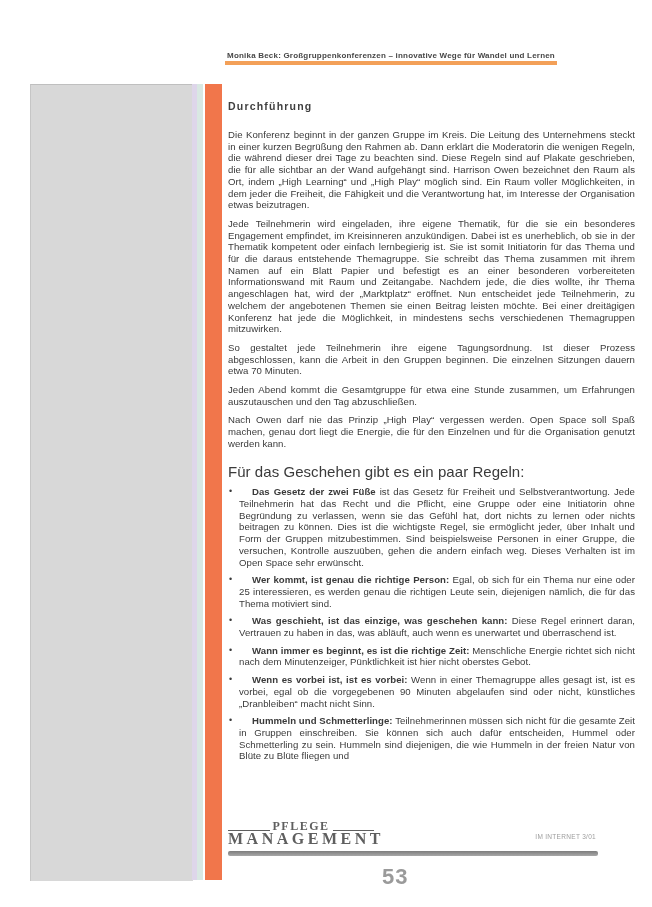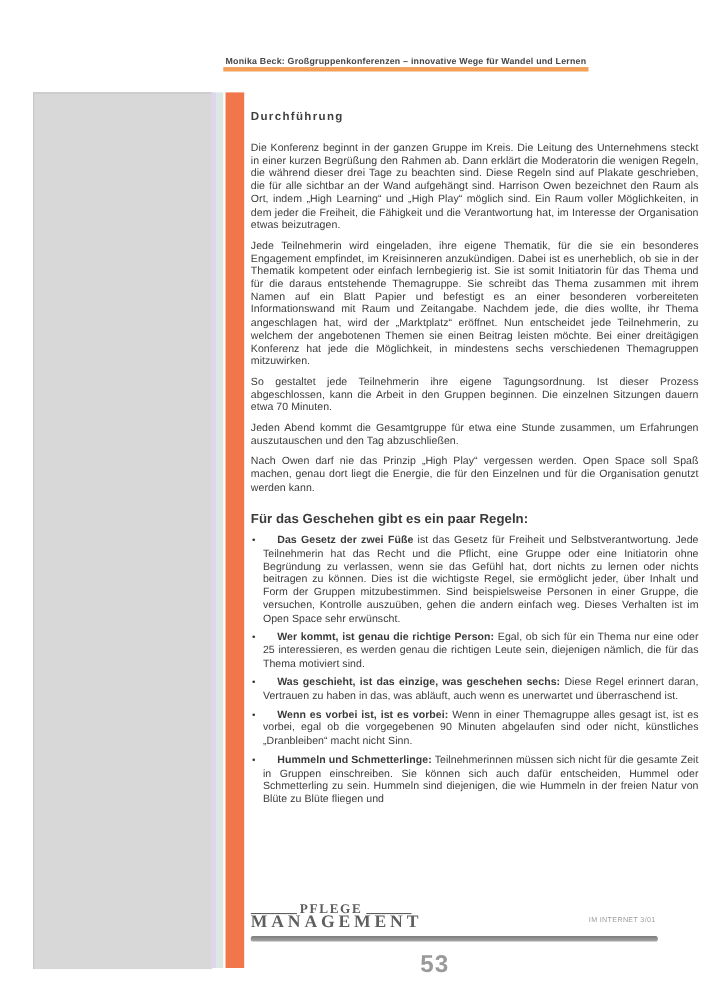--- a/index.html
+++ b/index.html
@@ -17,21 +17,21 @@
     position:relative;
     width:652px;height:907px;
     background:#ffffff;
     overflow:hidden;
     font-family:"Liberation Sans", sans-serif;
     color:var(--ink);
   }
 
   
   .running-head{
-    position:absolute;left:203px;top:51px;width:332px;
+    position:absolute;left:225px;top:51px;width:332px;
     text-align:center;
   }
   .running-title{
     display:block;
     font-size:8px;font-weight:bold;letter-spacing:.2px;
     color:#474747;white-space:nowrap;
   }
   .running-underline{
     margin-top:1px;height:4px;background:var(--accent-light);
   }
@@ -56,21 +56,21 @@
     font-size:10.5px;font-weight:bold;letter-spacing:1.2px;
     color:#3f3f3f;
   }
   .para{
     margin:0 0 7px 0;
     font-size:9.6px;line-height:11.7px;
     text-align:justify;letter-spacing:.05px;
   }
   .rules-intro{
     margin:16px 0 9px 0;
-    font-size:12px;line-height:11.7px;font-weight:bold;
+    font-size:15px;line-height:11.7px;
   }
   .rules-list{
     margin:0;padding:0;list-style:none;
   }
   .rule{
     position:relative;
     margin:0 0 6px 0;padding-left:11px;
     font-size:9.6px;line-height:11.7px;
     text-align:justify;letter-spacing:.05px;
   }
@@ -134,21 +134,22 @@
         <p class="para">Die Konferenz beginnt in der ganzen Gruppe im Kreis. Die Leitung des Unternehmens steckt in einer kurzen Begrüßung den Rahmen ab. Dann erklärt die Moderatorin die wenigen Regeln, die während dieser drei Tage zu beachten sind. Diese Regeln sind auf Plakate geschrieben, die für alle sichtbar an der Wand aufgehängt sind. Harrison Owen bezeichnet den Raum als Ort, indem „High Learning“ und „High Play“ möglich sind. Ein Raum voller Möglichkeiten, in dem jeder die Freiheit, die Fähigkeit und die Verantwortung hat, im Interesse der Organisation etwas beizutragen.</p>
         <p class="para">Jede Teilnehmerin wird eingeladen, ihre eigene Thematik, für die sie ein besonderes Engagement empfindet, im Kreisinneren anzukündigen. Dabei ist es unerheblich, ob sie in der Thematik kompetent oder einfach lernbegierig ist. Sie ist somit Initiatorin für das Thema und für die daraus entstehende Themagruppe. Sie schreibt das Thema zusammen mit ihrem Namen auf ein Blatt Papier und befestigt es an einer besonderen vorbereiteten Informationswand mit Raum und Zeitangabe. Nachdem jede, die dies wollte, ihr Thema angeschlagen hat, wird der „Marktplatz“ eröffnet. Nun entscheidet jede Teilnehmerin, zu welchem der angebotenen Themen sie einen Beitrag leisten möchte. Bei einer dreitägigen Konferenz hat jede die Möglichkeit, in mindestens sechs verschiedenen Themagruppen mitzuwirken.</p>
         <p class="para">So gestaltet jede Teilnehmerin ihre eigene Tagungsordnung. Ist dieser Prozess abgeschlossen, kann die Arbeit in den Gruppen beginnen. Die einzelnen Sitzungen dauern etwa 70 Minuten.</p>
         <p class="para">Jeden Abend kommt die Gesamtgruppe für etwa eine Stunde zusammen, um Erfahrungen auszutauschen und den Tag abzuschließen.</p>
         <p class="para">Nach Owen darf nie das Prinzip „High Play“ vergessen werden. Open Space soll Spaß machen, genau dort liegt die Energie, die für den Einzelnen und für die Organisation genutzt werden kann.</p>
       </div>
     <p class="para rules-intro">Für das Geschehen gibt es ein paar Regeln:</p>
     <ul class="rules-list">
         <li class="rule"><b>Das Gesetz der zwei Füße</b> ist das Gesetz für Freiheit und Selbstverantwortung. Jede Teilnehmerin hat das Recht und die Pflicht, eine Gruppe oder eine Initiatorin ohne Begründung zu verlassen, wenn sie das Gefühl hat, dort nichts zu lernen oder nichts beitragen zu können. Dies ist die wichtigste Regel, sie ermöglicht jeder, über Inhalt und Form der Gruppen mitzubestimmen. Sind beispielsweise Personen in einer Gruppe, die versuchen, Kontrolle auszuüben, gehen die andern einfach weg. Dieses Verhalten ist im Open Space sehr erwünscht.</li>
         <li class="rule"><b>Wer kommt, ist genau die richtige Person:</b> Egal, ob sich für ein Thema nur eine oder 25 interessieren, es werden genau die richtigen Leute sein, diejenigen nämlich, die für das Thema motiviert sind.</li>
-        <li class="rule"><b>Was geschieht, ist das einzige, was geschehen sechs:</b> Diese Regel erinnert daran, Vertrauen zu haben in das, was abläuft, auch wenn es unerwartet und überraschend ist.</li>
+        <li class="rule"><b>Was geschieht, ist das einzige, was geschehen kann:</b> Diese Regel erinnert daran, Vertrauen zu haben in das, was abläuft, auch wenn es unerwartet und überraschend ist.</li>
+        <li class="rule"><b>Wann immer es beginnt, es ist die richtige Zeit:</b> Menschliche Energie richtet sich nicht nach dem Minutenzeiger, Pünktlichkeit ist hier nicht oberstes Gebot.</li>
         <li class="rule"><b>Wenn es vorbei ist, ist es vorbei:</b> Wenn in einer Themagruppe alles gesagt ist, ist es vorbei, egal ob die vorgegebenen 90 Minuten abgelaufen sind oder nicht, künstliches „Dranbleiben“ macht nicht Sinn.</li>
         <li class="rule"><b>Hummeln und Schmetterlinge:</b> Teilnehmerinnen müssen sich nicht für die gesamte Zeit in Gruppen einschreiben. Sie können sich auch dafür entscheiden, Hummel oder Schmetterling zu sein. Hummeln sind diejenigen, die wie Hummeln in der freien Natur von Blüte zu Blüte fliegen und</li>
       </ul>
   </div>
 
   <div class="footer">
     <div class="logo">
       <div class="logo-top">
         <span class="logo-line"></span>
         <span class="logo-word">PFLEGE</span>

